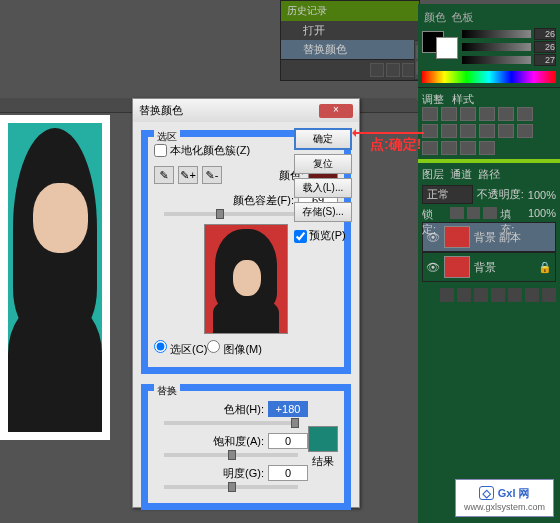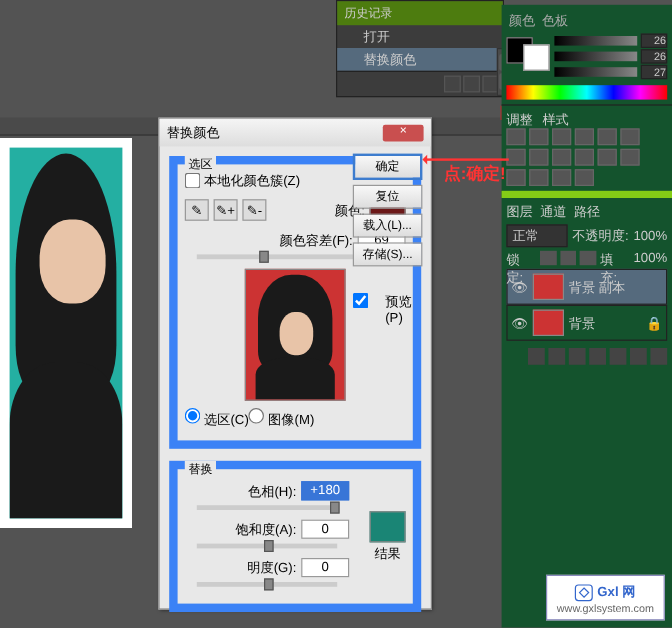--- a/index.html
+++ b/index.html
@@ -22,21 +22,21 @@
 .color-panel{padding:4px;border-bottom:1px solid #222}
 .color-panel .tabs{color:#aaa;font-size:10px;padding:2px}
 .color-panel .sw{display:flex;gap:2px;margin:4px 0}
 .color-panel .fg{width:22px;height:22px;background:#000;border:1px solid #888}
 .color-panel .bg{width:22px;height:22px;background:#fff;border:1px solid #888;margin-left:-10px;margin-top:6px}
 .slider-r{display:flex;align-items:center;gap:3px;margin:1px 0}
 .slider-r .bar{flex:1;height:8px;background:linear-gradient(90deg,#000,#888);position:relative}
 .slider-r .val{width:22px;background:#333;color:#ccc;text-align:right;font-size:9px;border:1px solid #222}
 .hue-bar{height:12px;background:linear-gradient(90deg,red,yellow,lime,cyan,blue,magenta,red);margin-top:4px}
 
-.adjust-panel{padding:4px;border-bottom:6px solid #84cc16;color:#ccc;font-size:10px}
+.adjust-panel{padding:4px;border-bottom:4px solid #84cc16;color:#ccc;font-size:10px}
 .adjust-panel .tabs span{margin-right:8px}
 .adjust-panel .title{margin:4px 0}
 .icon-grid{display:flex;flex-wrap:wrap;gap:3px}
 .icon-grid span{width:16px;height:14px;background:#555;border:1px solid #666}
 
 .layers-panel{padding:4px;color:#ccc;font-size:10px}
 .layers-panel .opts{display:flex;gap:4px;margin:3px 0;align-items:center}
 .layers-panel .sel{background:#333;border:1px solid #222;padding:1px 4px;flex:1}
 .layers-panel .lock-row{display:flex;gap:3px;margin:3px 0;align-items:center}
 .layers-panel .lock-row span{width:14px;height:12px;background:#555}
@@ -66,21 +66,21 @@
 .preview-img{width:84px;height:110px;background:#c33;margin:6px auto;border:1px solid #888;position:relative;overflow:hidden}
 .preview-img .ph{position:absolute;top:4px;left:10px;right:10px;height:80px;background:#1a1a1a;border-radius:45% 45% 20% 20%}
 .preview-img .pf{position:absolute;top:35px;left:28px;width:28px;height:36px;background:#e8c4a8;border-radius:45%}
 .preview-img .pb{position:absolute;bottom:0;left:8px;right:8px;height:35px;background:#1a1a1a;border-radius:40% 40% 0 0}
 .radio-row{display:flex;font-size:10px;margin:4px 0}
 .result-sw{width:30px;height:26px;background:#1a8575;border:1px solid #888}
 
 .rbtns{position:absolute;left:294px;top:128px;width:58px;display:flex;flex-direction:column;gap:4px}
 .rbtns button{background:linear-gradient(#f8f8f8,#ddd);border:1px solid #999;font-size:10px;padding:2px;cursor:pointer}
 .rbtns button.ok{border:2px solid #3d7cce}
-.rbtns .pv{font-size:10px;display:flex;align-items:flex-start;gap:14px;margin-top:18px}
+.rbtns .pv{font-size:10px;display:flex;align-items:flex-end;gap:2px;margin-top:2px}
 
 .callout{position:absolute;left:370px;top:136px;color:#f33;font-size:14px;font-weight:bold;z-index:10}
 .arrow{position:absolute;left:354px;top:132px;width:70px;height:2px;background:#f33;z-index:9}
 .arrow:before{content:"";position:absolute;left:-6px;top:-3px;border:4px solid transparent;border-right-color:#f33}
 
 .watermark{position:absolute;right:6px;bottom:6px;background:#fff;border:1px solid #88b;padding:4px 8px;color:#36c;font-size:12px;display:flex;flex-direction:column;align-items:center;gap:1px}
 .watermark .logo{font-weight:bold;font-size:14px}
 .watermark .url{font-size:9px;color:#666}
 
 .ruler{position:absolute;left:0;top:98px;right:140px;height:15px;background:#4a4a4a;border-bottom:1px solid #333}
@@ -245,21 +245,21 @@
           <div class="pf"></div>
           <div class="pb"></div>
         </div>
       <div class="radio-row">
         <label><input type="radio" checked="" style=""> <span>选区(C)</span></label>
         <label><input type="radio" style=""> <span>图像(M)</span></label>
       </div>
     </div>
     <div class="fieldset">
       <span class="legend">替换</span>
-      <div style="display:flex;gap:17px">
+      <div style="display:flex;gap:0">
         <div style="flex:1">
           <div class="param-row">
               <label>色相(H):</label>
               <span class="num hl">+180</span>
             </div>
           <div class="slide">
               <div class="knob" style="left:95%"></div>
             </div>
           <div class="param-row">
               <label>饱和度(A):</label>

